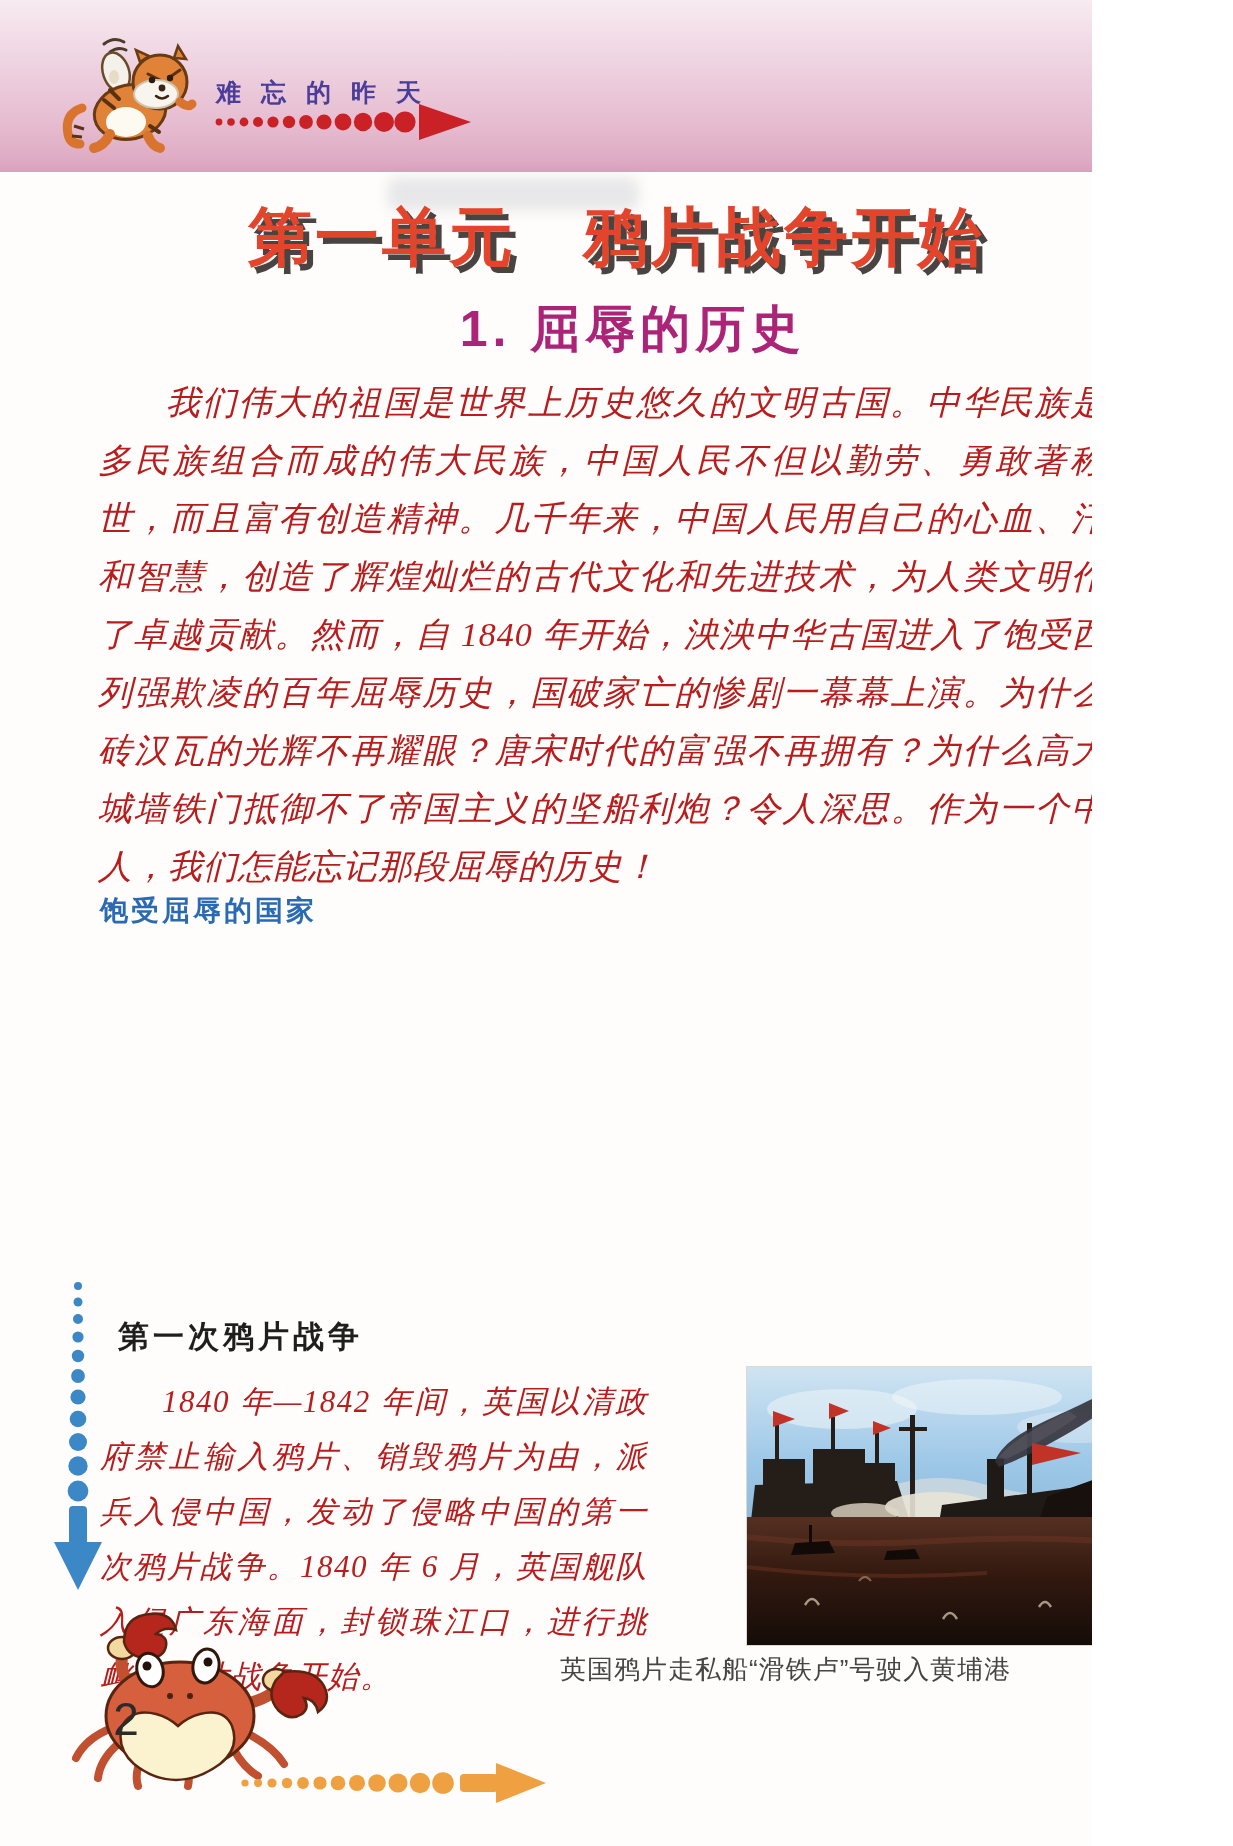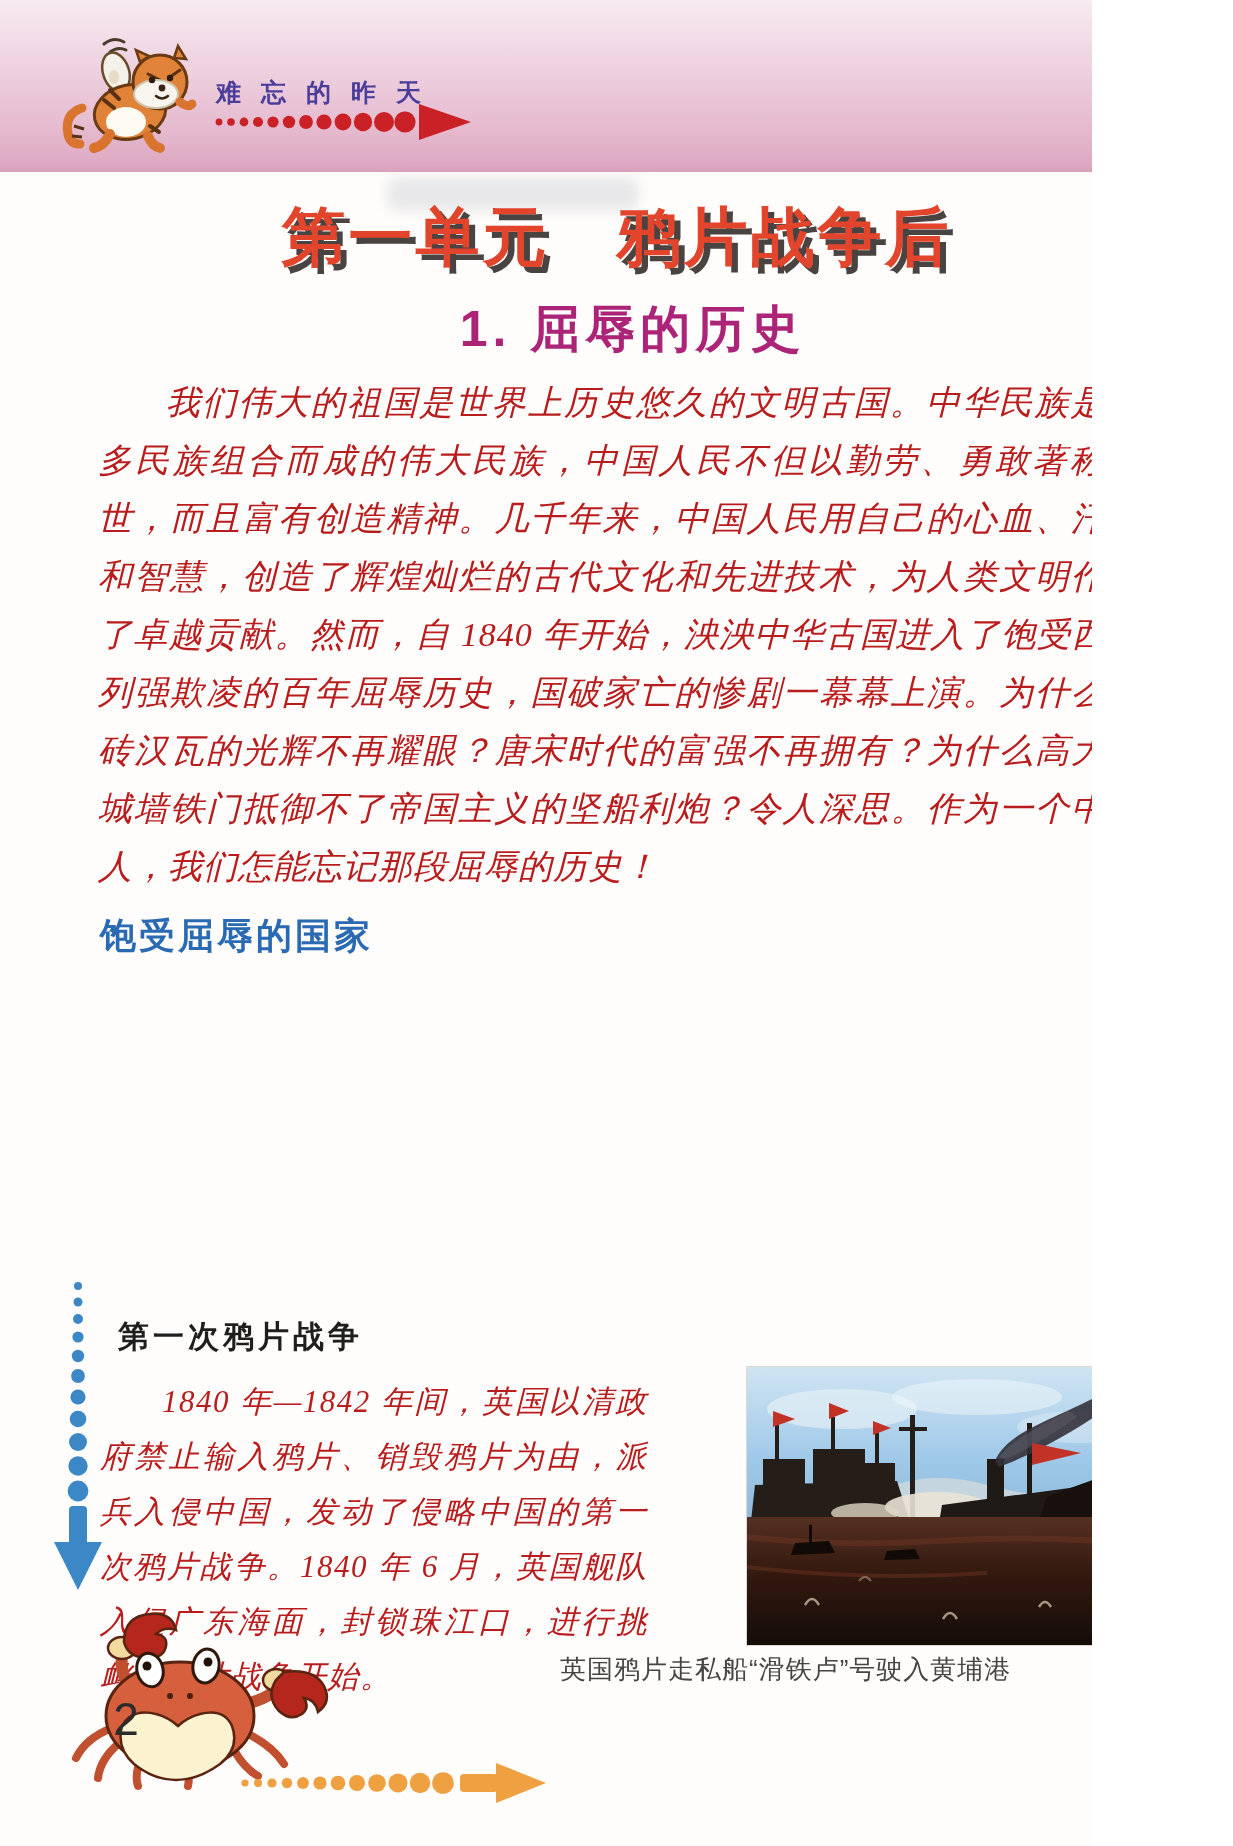--- a/index.html
+++ b/index.html
@@ -51,22 +51,22 @@
   .s1-par {
     left:98px; top:1000px; width:1044px;
     font-size:34px; line-height:58px; text-indent:2em; letter-spacing:1px;
   }
   .s2-par {
     left:100px; top:1374px; width:548px;
     font-size:31px; line-height:55px; text-indent:2em; letter-spacing:1.5px;
   }
 
   .blue-heading {
-    position:absolute; left:100px; top:912px;
-    font-size:36px; font-weight:bold; letter-spacing:3px; color:#2a6ab2;
+    position:absolute; left:100px; top:892px;
+    font-size:28px; font-weight:bold; letter-spacing:3px; color:#2a6ab2;
   }
   .black-heading {
     position:absolute; left:118px; top:1316px;
     font-size:31px; font-weight:bold; letter-spacing:4px; color:#1e1e1e;
   }
 
   
   .left-arrow { position:absolute; left:50px; top:1278px; }
 
   
@@ -146,21 +146,21 @@
           <circle cx="171" cy="24" r="10"></circle>
             <circle cx="192" cy="24" r="10.6"></circle>
           <polygon points="206,6 258,24 206,42"></polygon>
         </g>
       </svg>
     </div>
   </header>
 
   <div class="bleed"></div>
 
-  <h1 class="unit-title">第一单元　鸦片战争后</h1>
+  <h1 class="unit-title">第一单元　鸦片战争开始</h1>
   <h2 class="lesson-title">1. 屈辱的历史</h2>
 
   <p class="body-par intro">我们伟大的祖国是世界上历史悠久的文明古国。中华民族是由多民族组合而成的伟大民族，中国人民不但以勤劳、勇敢著称于世，而且富有创造精神。几千年来，中国人民用自己的心血、汗水和智慧，创造了辉煌灿烂的古代文化和先进技术，为人类文明作出了卓越贡献。然而，自 1840 年开始，泱泱中华古国进入了饱受西方列强欺凌的百年屈辱历史，国破家亡的惨剧一幕幕上演。为什么秦砖汉瓦的光辉不再耀眼？唐宋时代的富强不再拥有？为什么高大的城墙铁门抵御不了帝国主义的坚船利炮？令人深思。作为一个中国人，我们怎能忘记那段屈辱的历史！</p>
 
   <h3 class="blue-heading">饱受屈辱的国家</h3>
 
   <h4 class="black-heading">第一次鸦片战争</h4>
 
   <div class="left-arrow">
     <svg width="56" height="330" viewBox="0 0 56 330">

